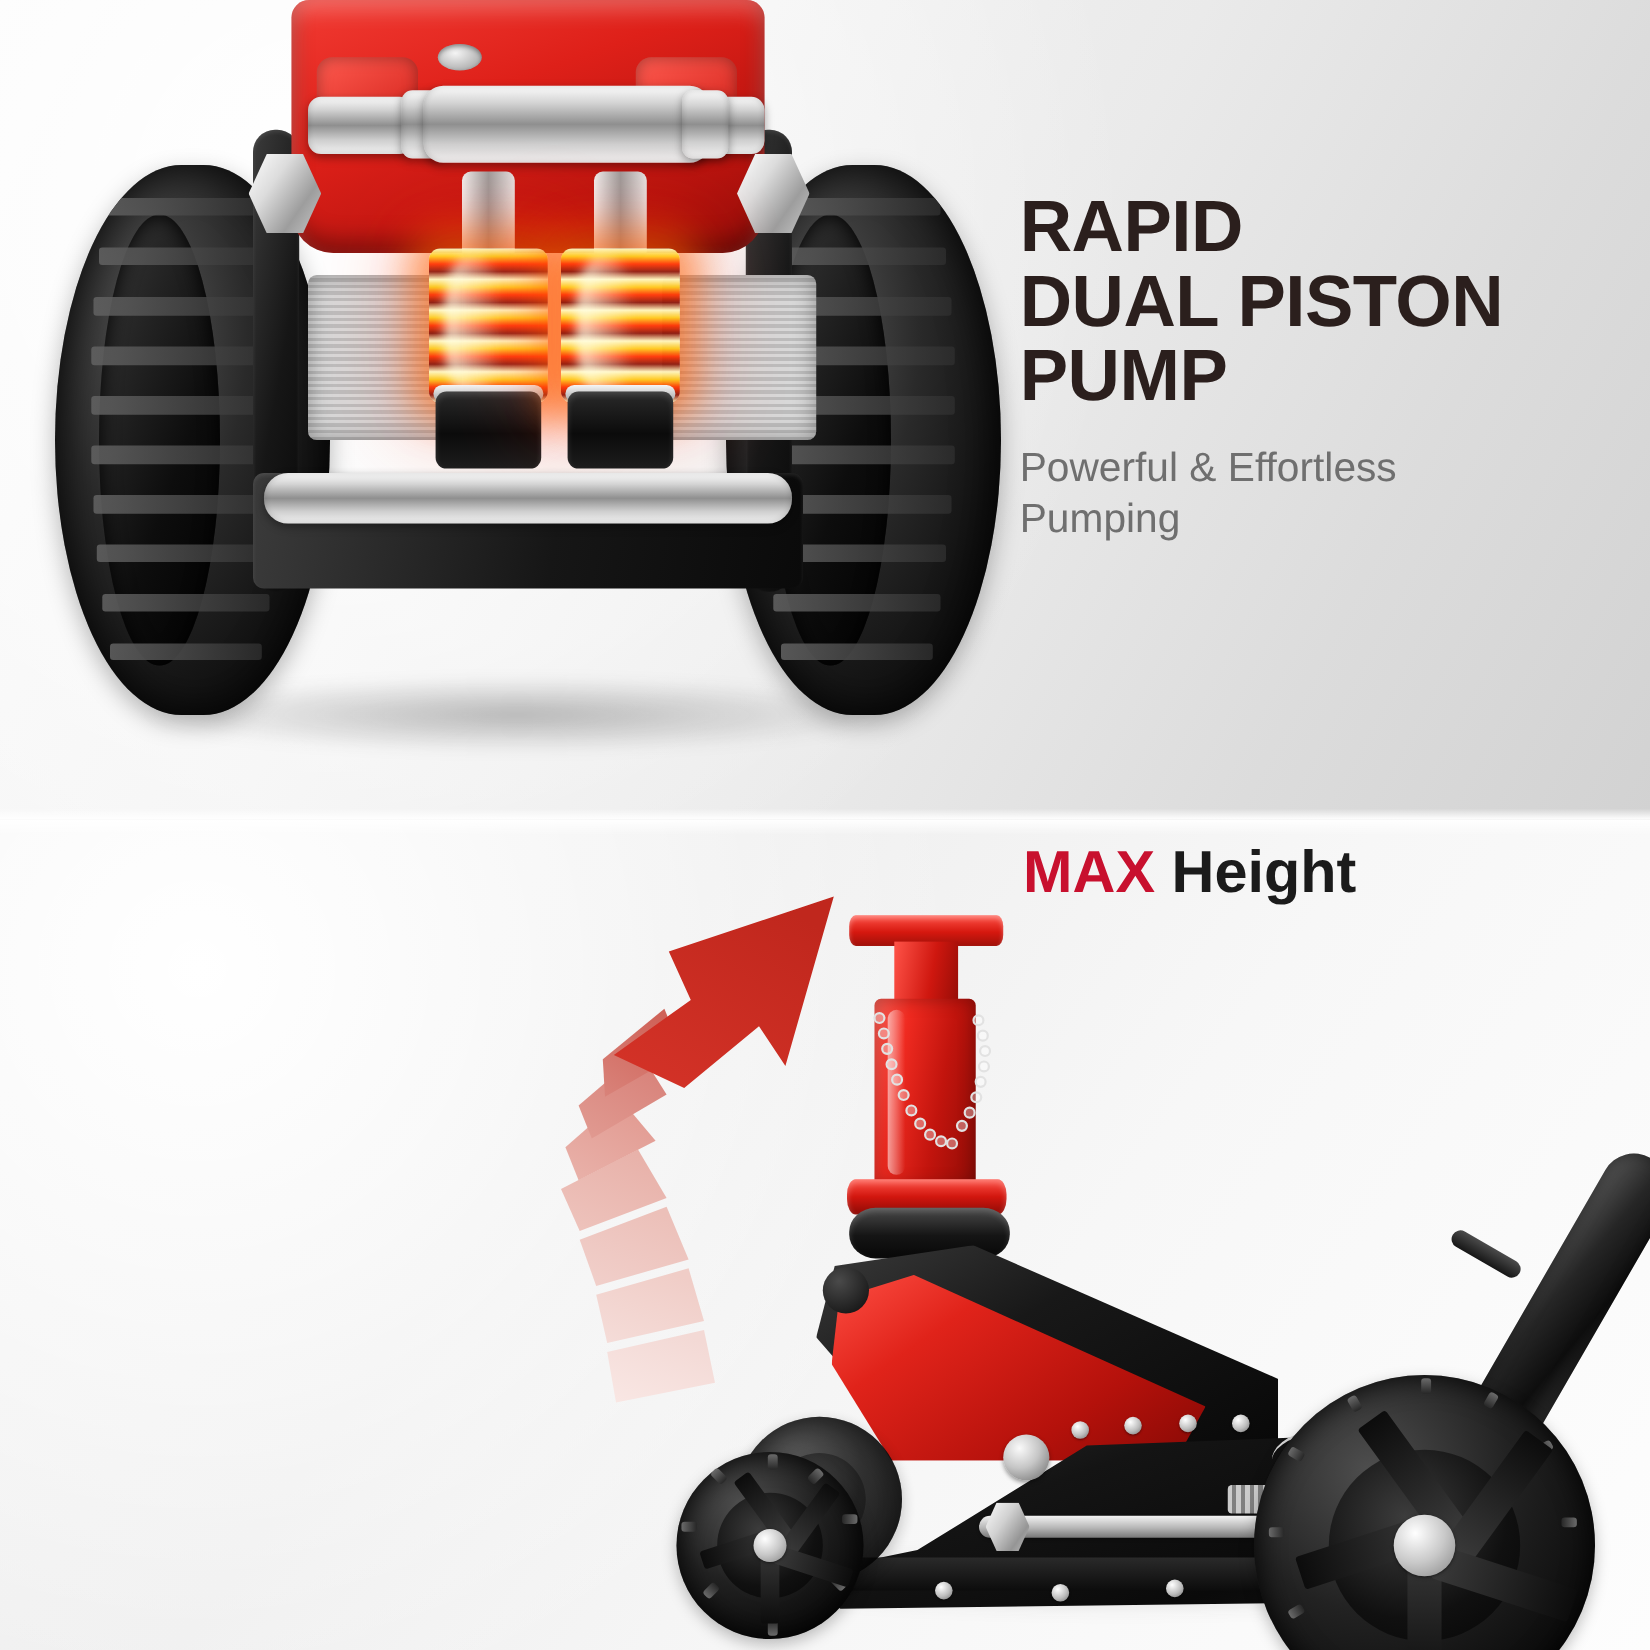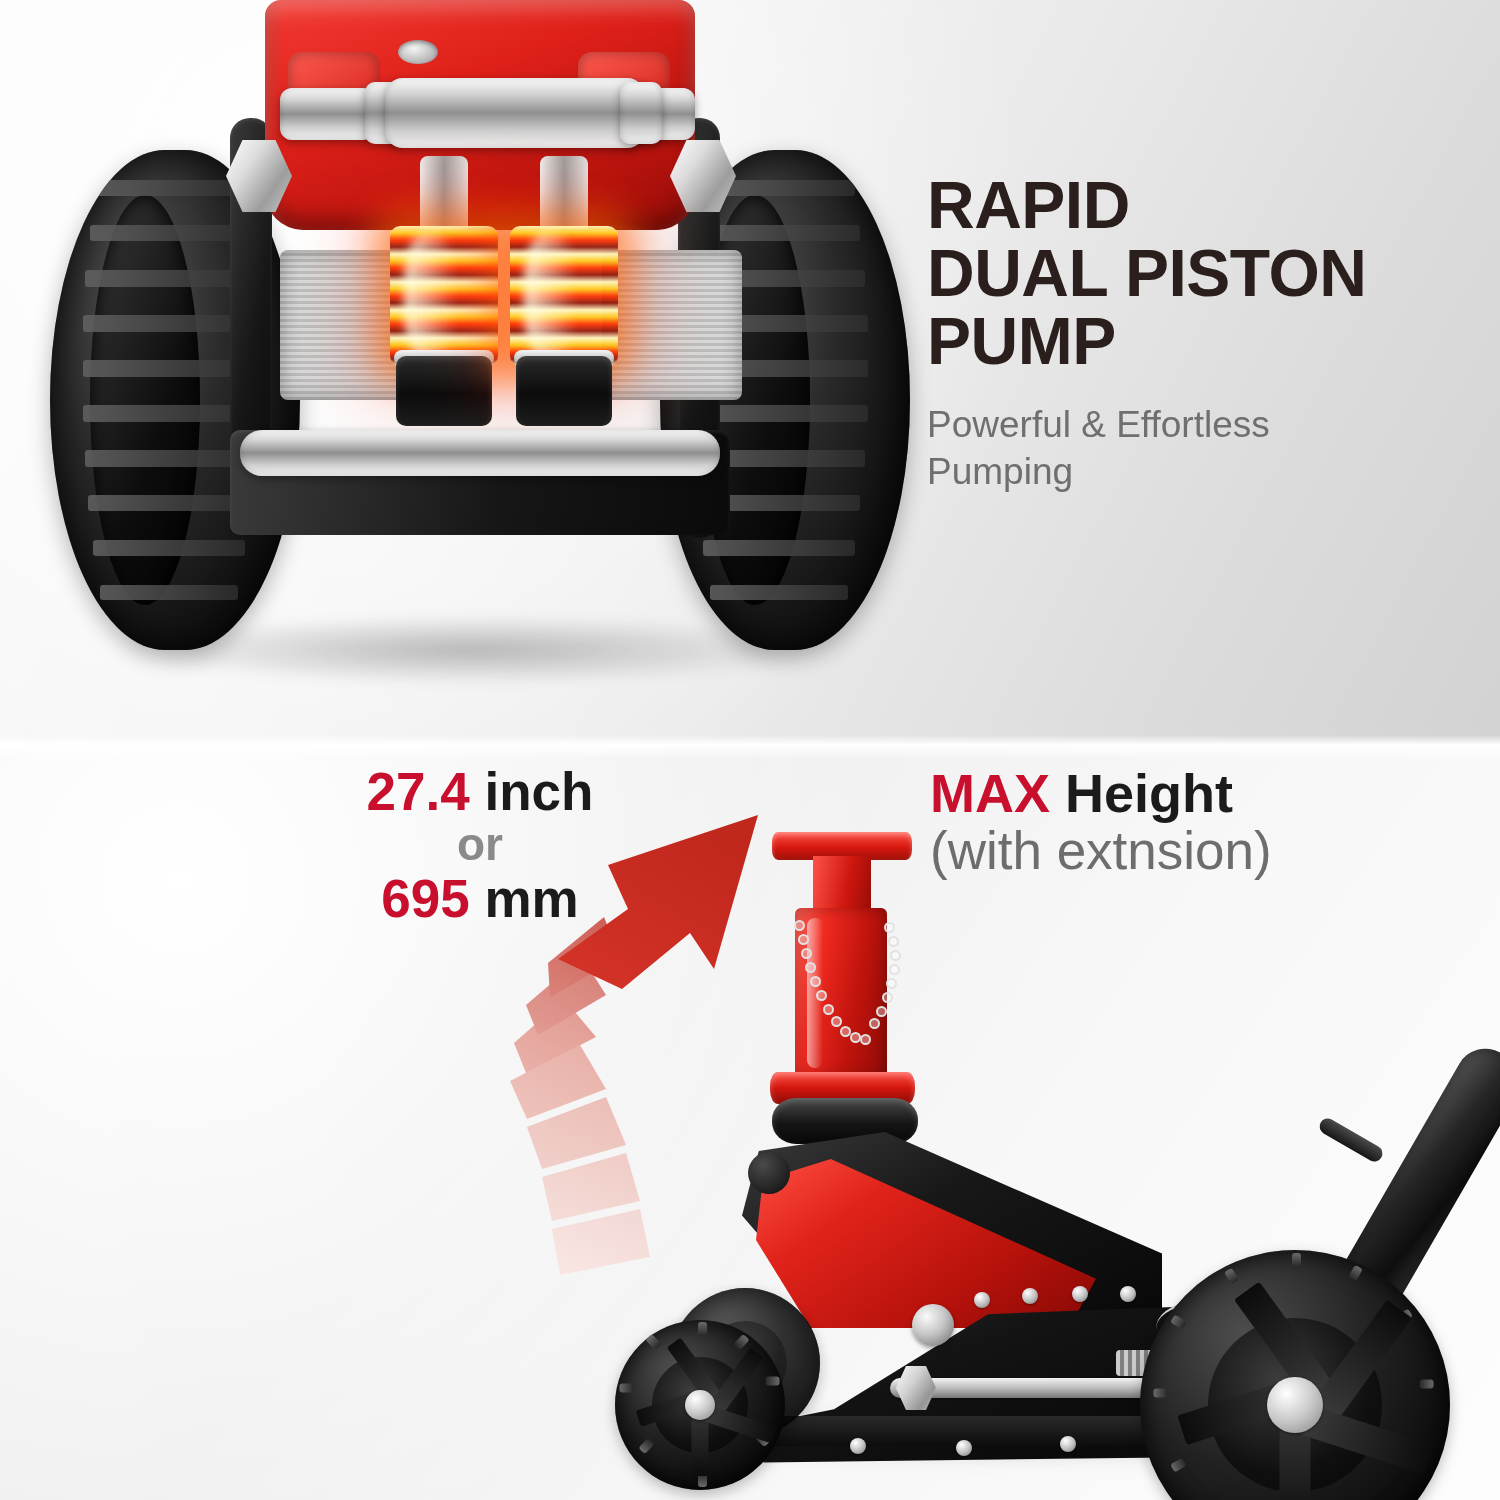--- a/index.html
+++ b/index.html
@@ -585,35 +585,23 @@
         <span class="hub"></span>
         <span class="spoke" style="transform:rotate(0deg) translateX(-50%)"></span>
         <span class="spoke" style="transform:rotate(72deg) translateX(-50%)"></span>
         <span class="spoke" style="transform:rotate(144deg) translateX(-50%)"></span>
         <span class="spoke" style="transform:rotate(216deg) translateX(-50%)"></span>
         <span class="spoke" style="transform:rotate(288deg) translateX(-50%)"></span>
         <span class="cap"></span>
       </div>
     </div>
 
-    <div class="meas">
-      <span class="row">
-        <span class="num">27.4</span>
-        <span class="unit">inch</span>
-      </span>
-      <span class="row mid">or</span>
-      <span class="row">
-        <span class="num">695</span>
-        <span class="unit">mm</span>
-      </span>
-    </div>
 
     <div class="maxh">
       <span class="l1">
         <span class="max">MAX</span>
         <span class="ht">Height</span>
       </span>
-      <span class="l2">(with extnsion)</span>
     </div>
 
   </section>
 
 </div>
 
 </body></html>

